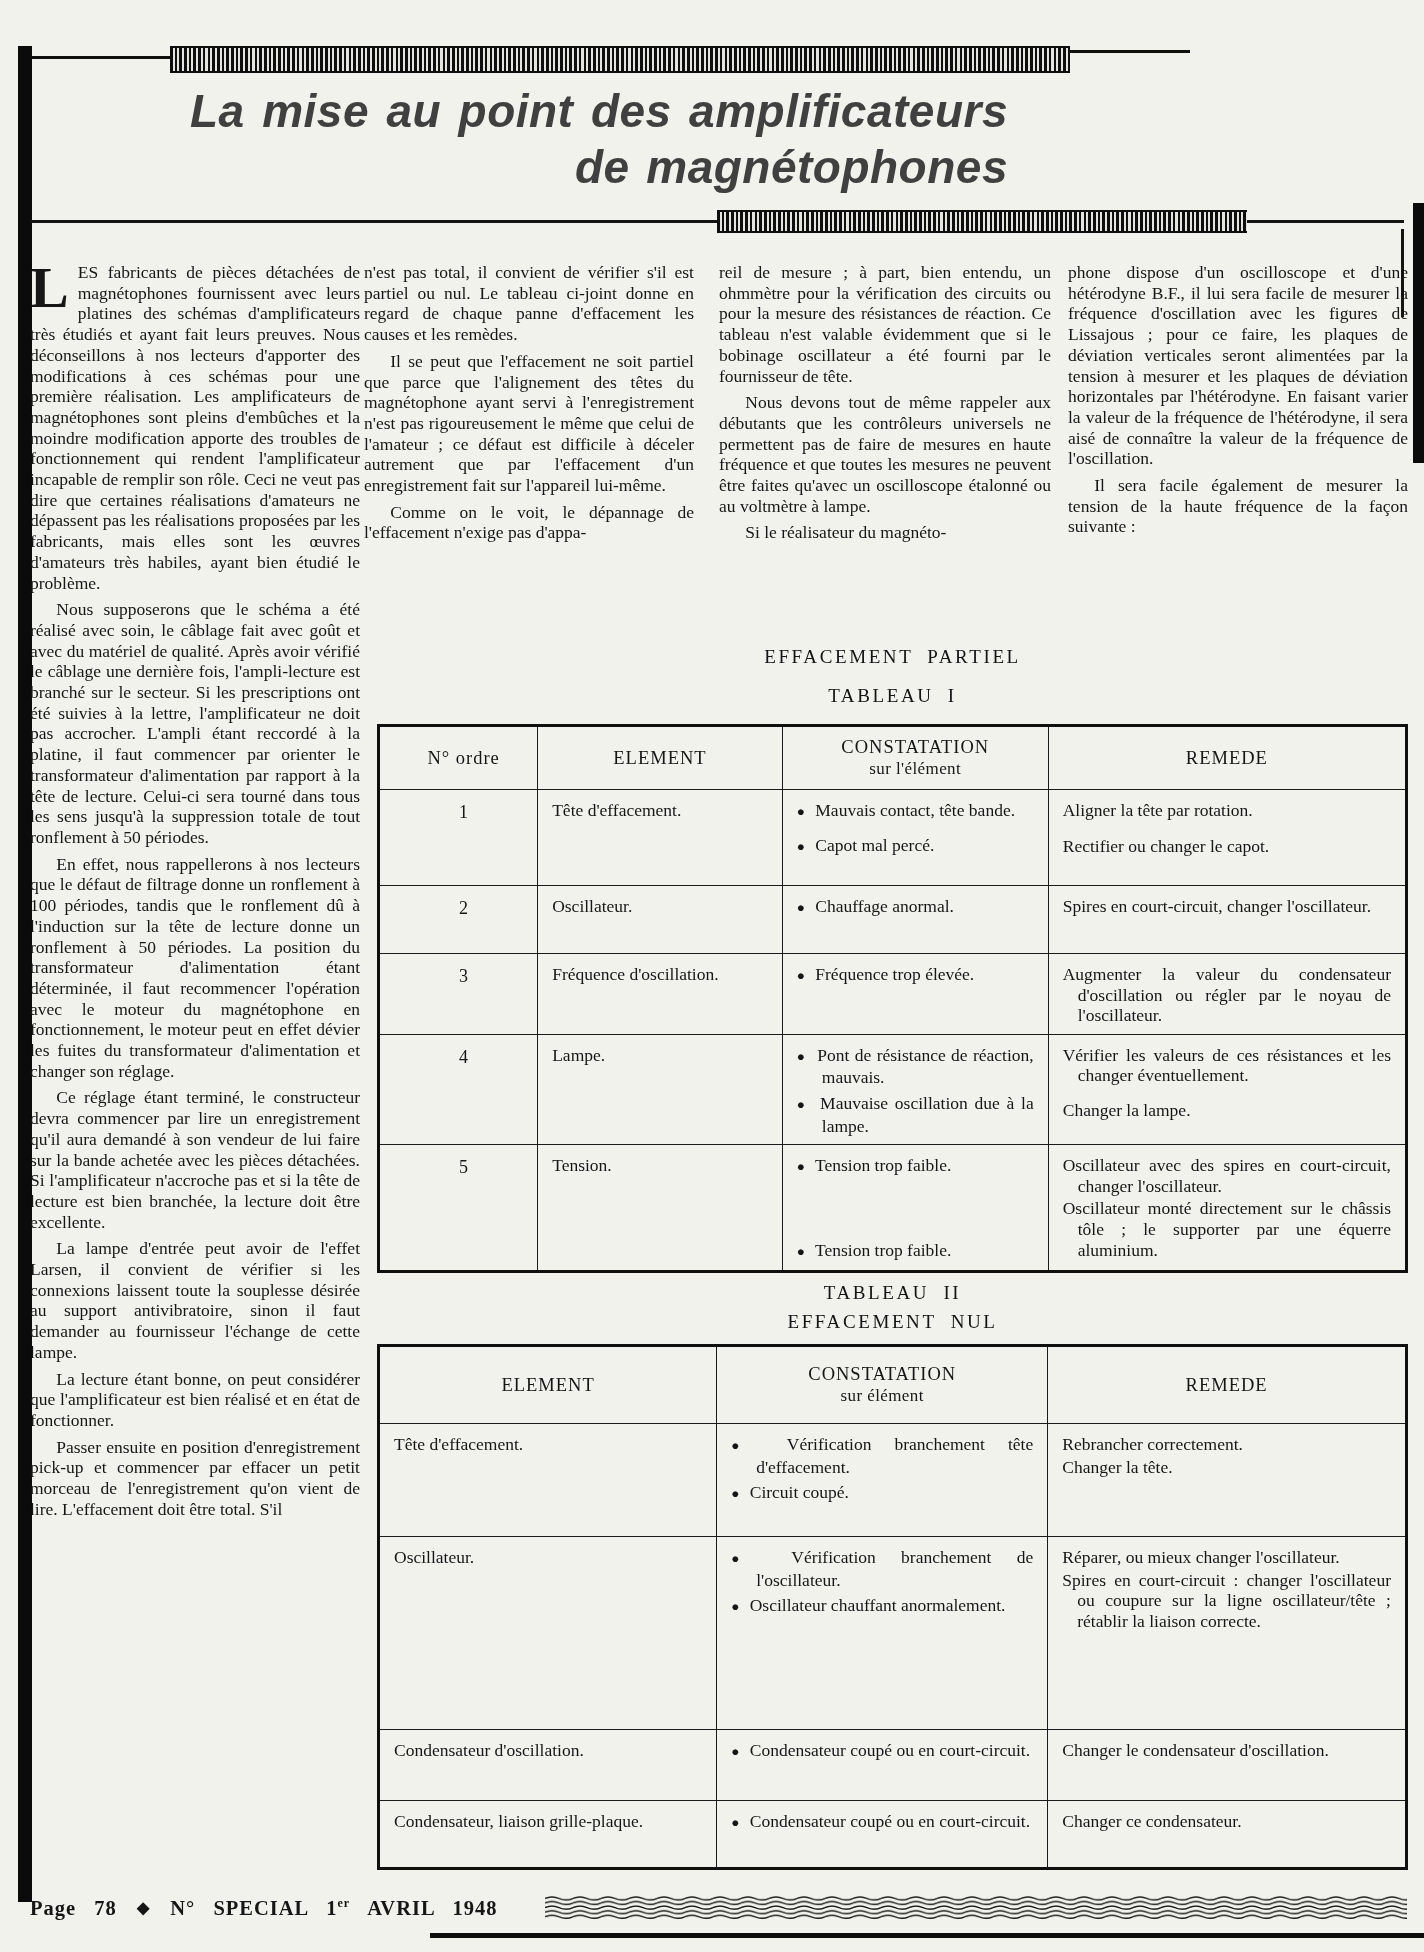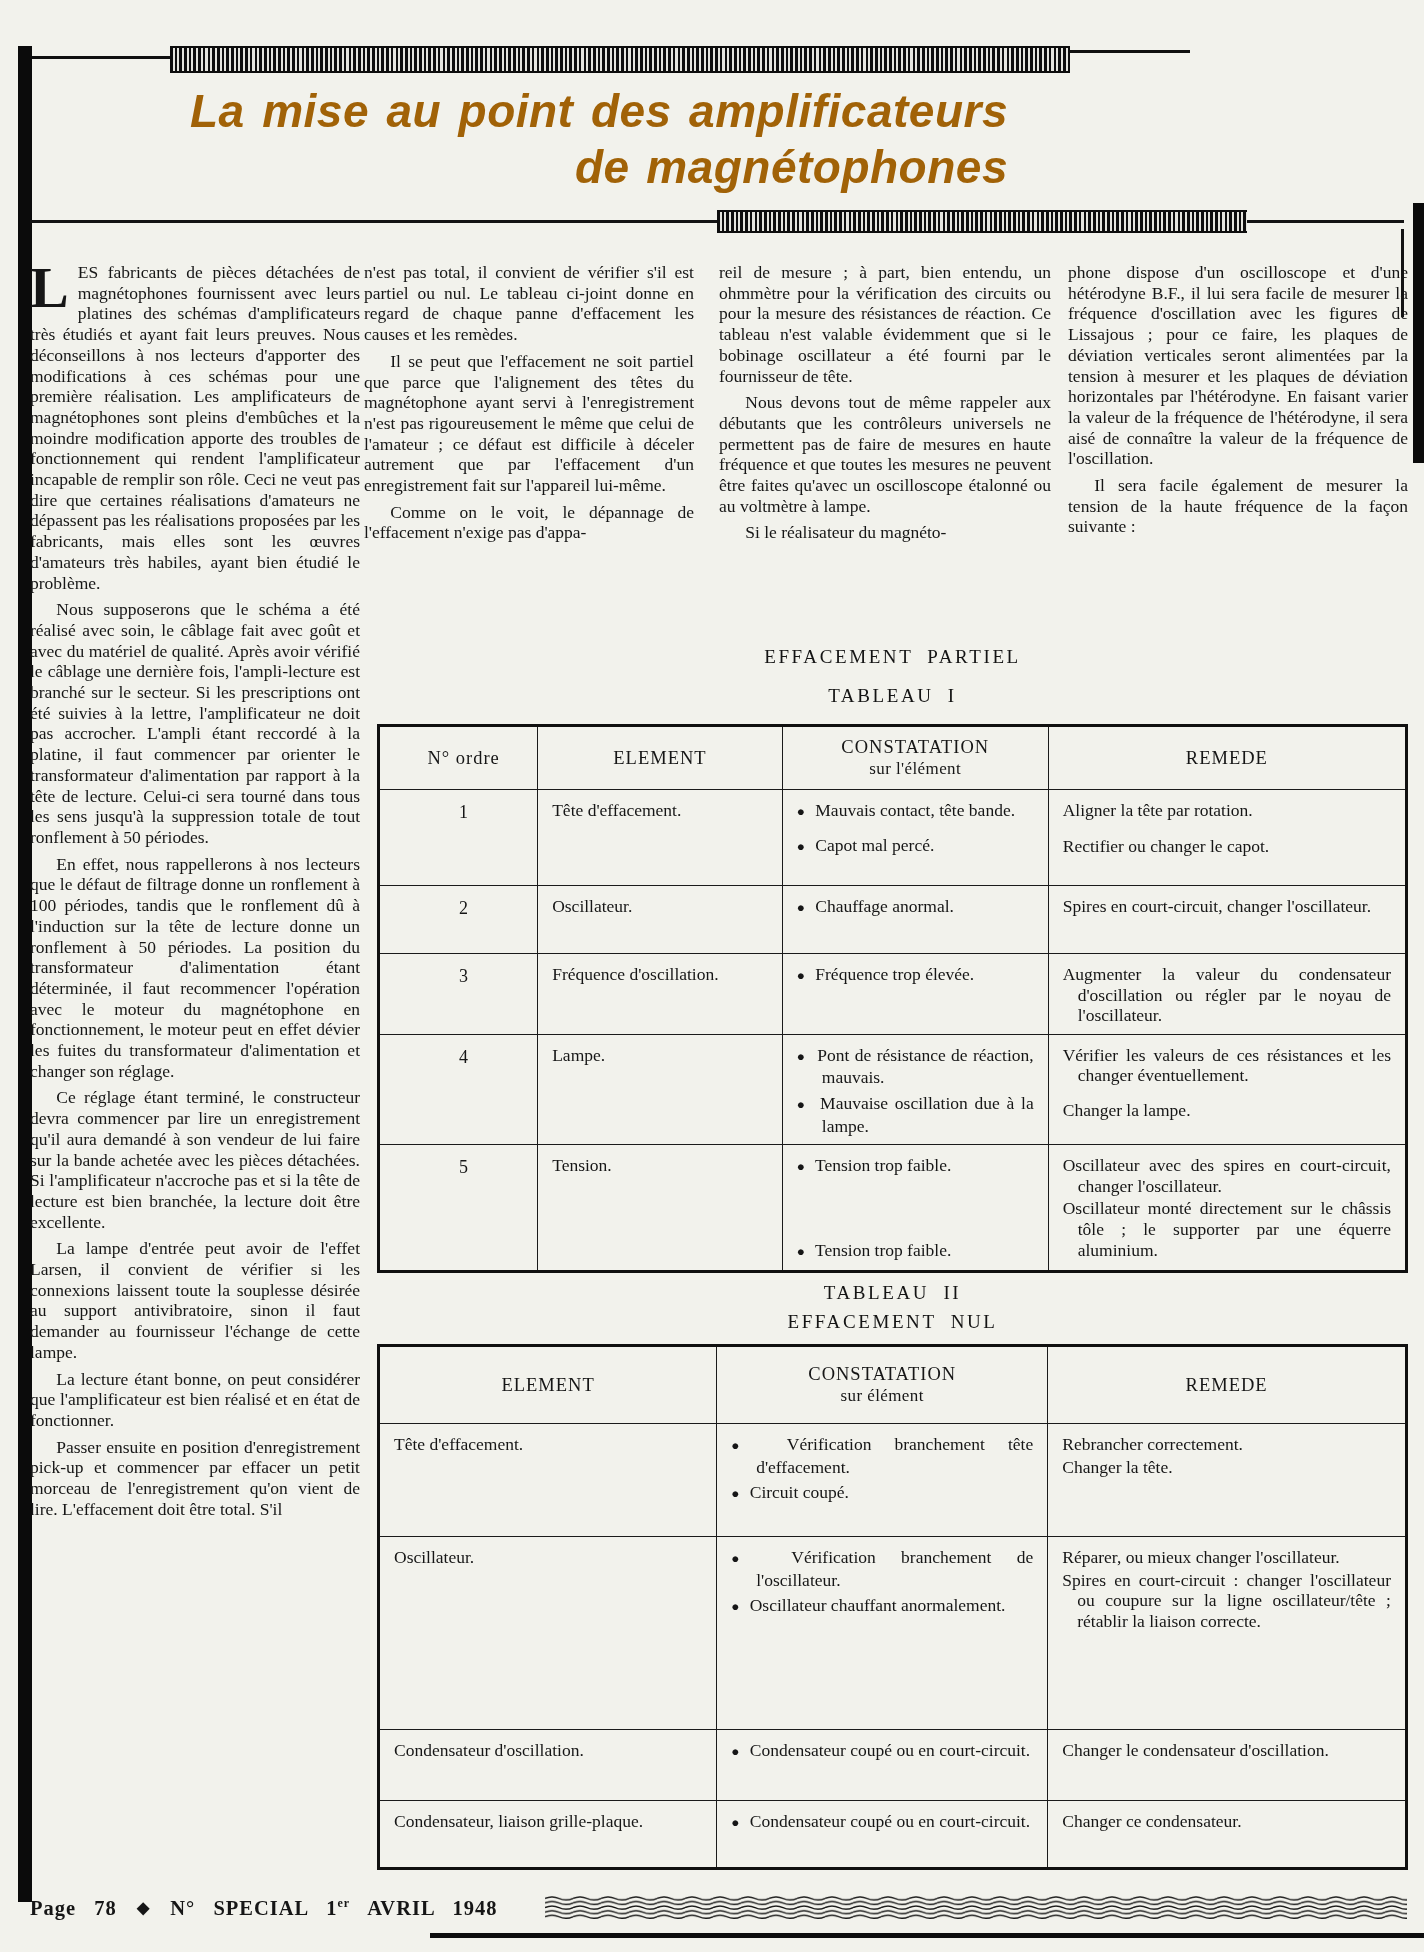--- a/index.html
+++ b/index.html
@@ -19,21 +19,21 @@
   .rule-top-right{position:absolute;left:1070px;top:50px;width:120px;height:3px;background:#101010;}
   .rule-under-title{position:absolute;left:30px;top:220px;width:1374px;height:2.6px;background:#141414;}
   .banner2{position:absolute;left:717px;top:210px;width:530px;height:23px;}
   .frame-corner-v{position:absolute;left:1401px;top:229px;width:2.6px;height:88px;background:#141414;}
   .right-edge{position:absolute;left:1413px;top:203px;width:11px;height:260px;background:#0b0b0b;}
   .bottom-rule{position:absolute;left:430px;top:1933px;width:994px;height:5px;background:#0d0d0d;}
 
   
   .title{
     position:absolute;font-family:"Liberation Sans", sans-serif;
-    font-weight:bold;font-style:italic;color:#a16207;
+    font-weight:bold;font-style:italic;color:#404040;
     font-size:46px;letter-spacing:.5px;white-space:nowrap;
     text-align:justify;text-align-last:justify;
   }
   .title1{left:190px;top:84px;width:818px;}
   .title2{left:575px;top:140px;width:433px;}
 
   
   .textcol{
     position:absolute;top:262px;text-align:justify;
     font-size:17.5px;line-height:20.7px;

